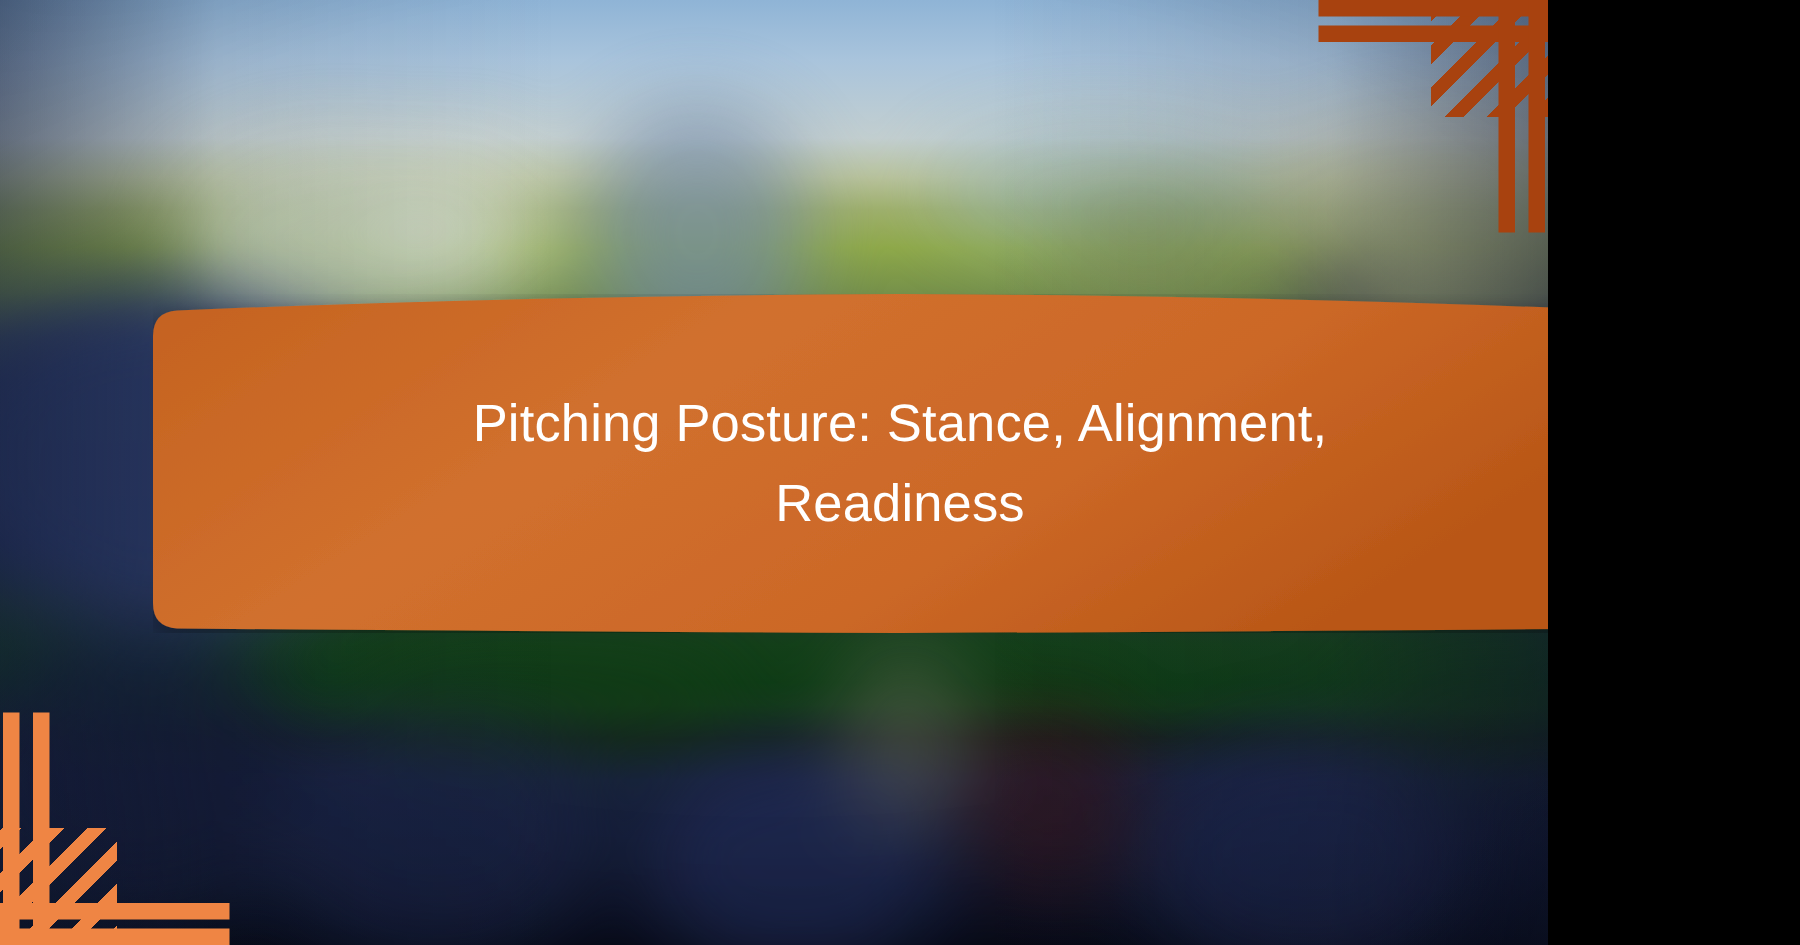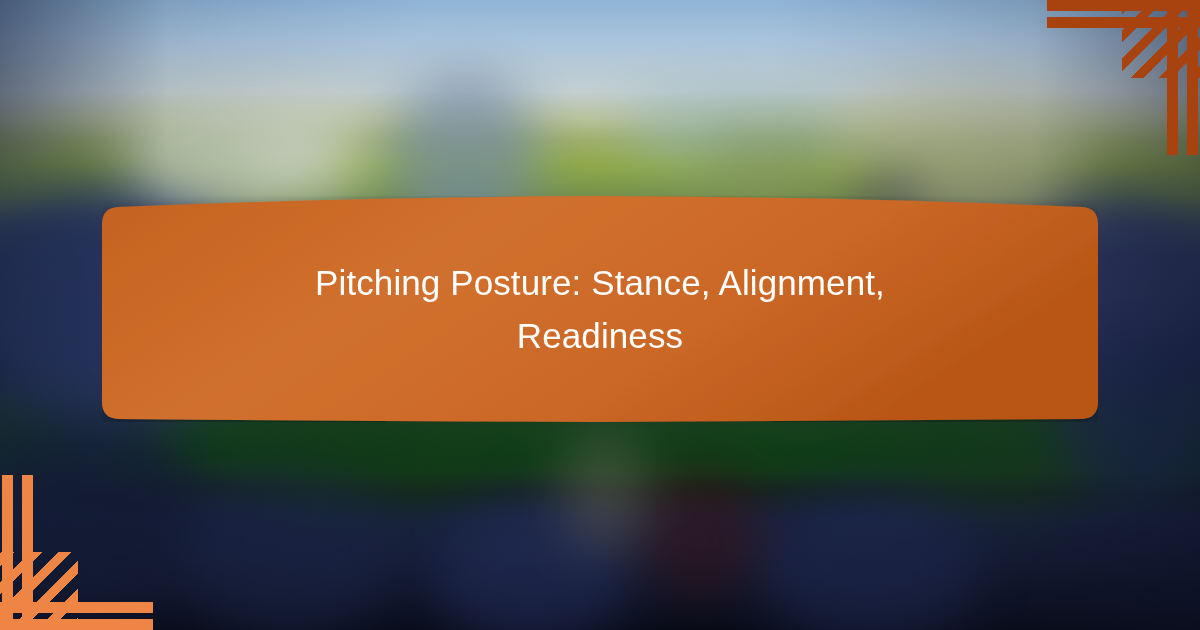--- a/index.html
+++ b/index.html
@@ -2,21 +2,21 @@
 <html><head>
 <meta charset="utf-8">
 <style>
   html, body {
     margin: 0;
     padding: 0;
     background: #000;
   }
   #stage {
     position: relative;
-    width: 1200px;
+    width: 1032px;
     height: 630px;
     overflow: hidden;
     font-family: "Liberation Sans", sans-serif;
     text-decoration: underline;
   }
 
   
   .bg-layer {
     position: absolute;
     inset: 0;

